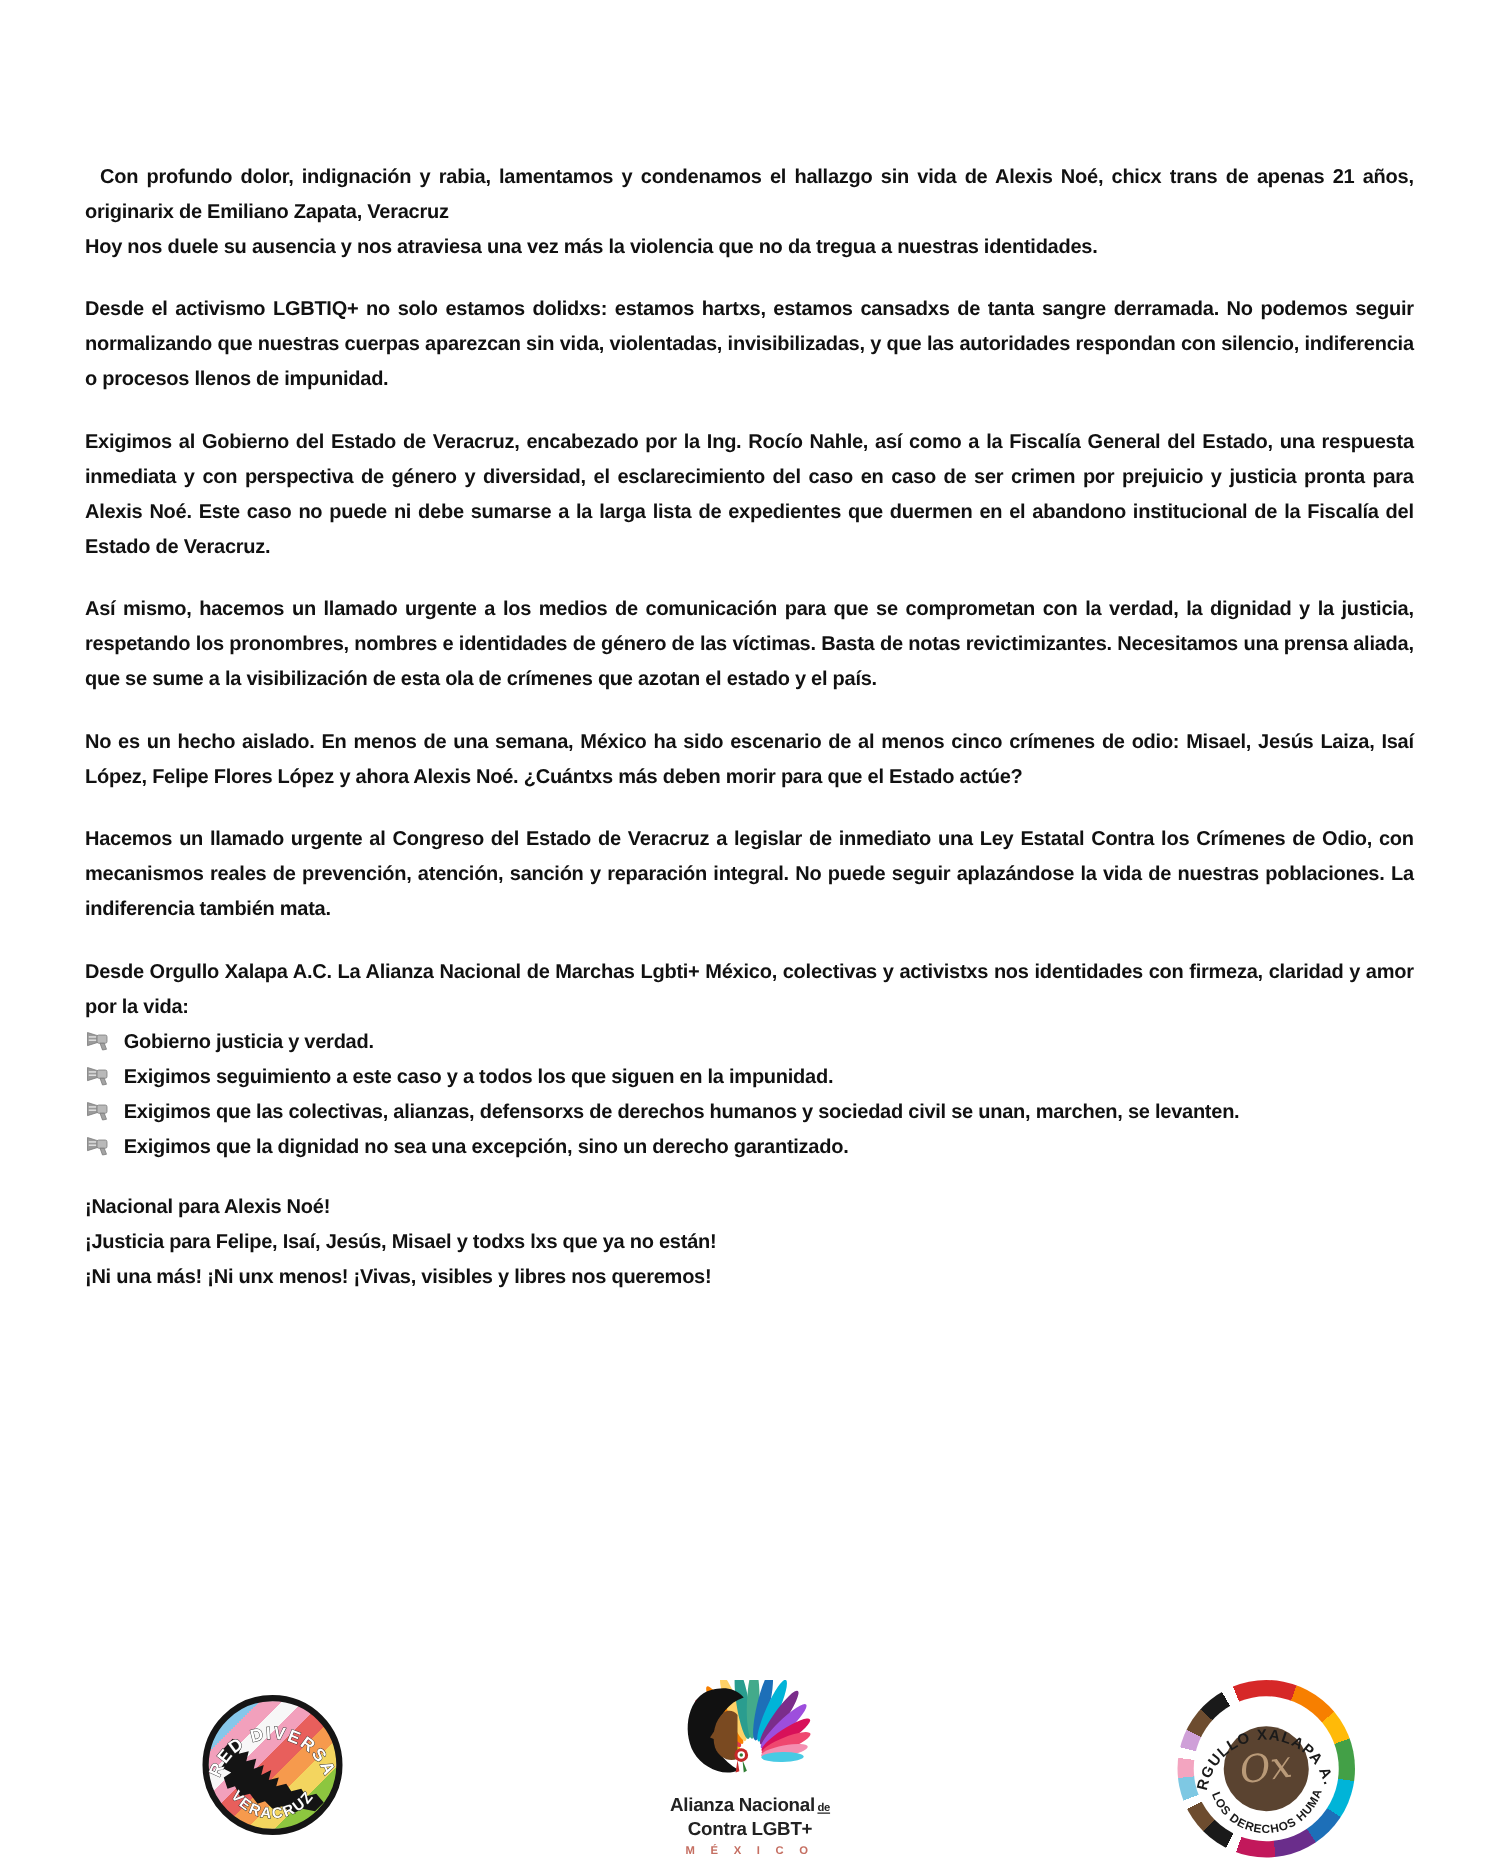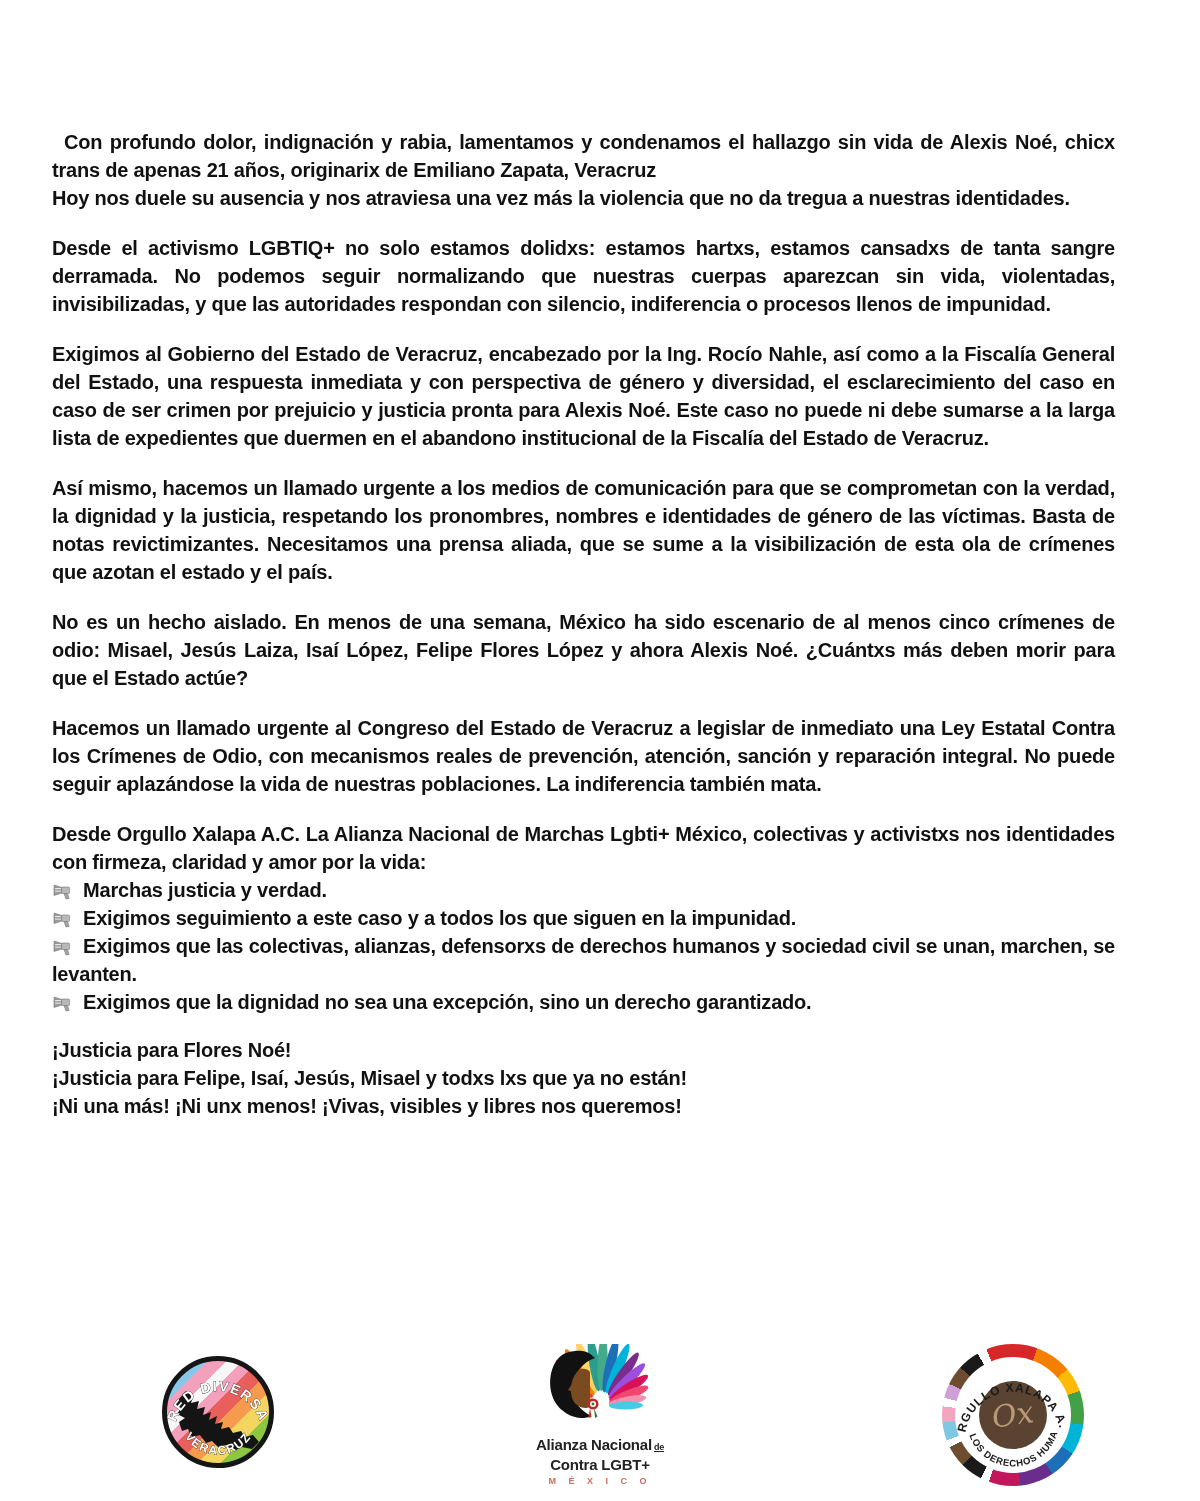--- a/index.html
+++ b/index.html
@@ -1,22 +1,22 @@
 <!DOCTYPE html>
 <html><head>
 <meta charset="utf-8">
 <style>
   html,body{margin:0;padding:0;background:#ffffff;}
   .sheet{
     position:relative;width:1200px;height:1501px;background:#ffffff;overflow:hidden;
     font-family:"Liberation Sans",sans-serif;font-weight:700;color:#111111;
   }
   .content{
-    position:absolute;left:52px;top:128px;width:1063px;
-    font-size:20px;line-height:28px;letter-spacing:-0.2px;
+    position:absolute;left:68px;top:128px;width:1063px;
+    font-size:16px;line-height:28px;letter-spacing:-0.2px;
   }
   .para{margin:0 0 22px 0;text-align:justify;}
   .para.first{text-indent:12px;}
   .para.no-gap{margin-bottom:0;}
   .demand{margin:0;text-align:justify;}
   .demand.last{margin-bottom:0;}
   .closing{margin-top:20px;margin-bottom:0;text-align:left;}
   .mega{display:inline-block;width:25px;height:18px;vertical-align:-3px;margin-right:6px;}
 
   
@@ -81,21 +81,21 @@
     <p class="para">Hacemos un llamado urgente al Congreso del Estado de Veracruz a legislar de inmediato una Ley Estatal Contra los Crímenes de Odio, con mecanismos reales de prevención, atención, sanción y reparación integral. No puede seguir aplazándose la vida de nuestras poblaciones. La indiferencia también mata.</p>
 
     <p class="para no-gap">Desde Orgullo Xalapa A.C. La Alianza Nacional de Marchas Lgbti+ México, colectivas y activistxs nos identidades con firmeza, claridad y amor por la vida:</p>
 
     <p class="demand"><svg class="mega" viewBox="0 0 25 18" xmlns="http://www.w3.org/2000/svg">
           <path d="M2 3 L2 13.5 L10 11 L10 5.5 Z" fill="#9b9b9b" stroke="#777" stroke-width="0.6"></path>
           <rect x="3" y="6" width="6" height="1.1" fill="#e6e6e6"></rect>
           <rect x="3" y="8.6" width="6" height="1.1" fill="#e6e6e6"></rect>
           <rect x="9.6" y="5" width="8" height="6.6" rx="1.4" fill="#b9b9b9" stroke="#777" stroke-width="0.6"></rect>
           <path d="M12 11.6 L14 17 L17.2 16.4 L15.4 11.6 Z" fill="#a3a3a3" stroke="#777" stroke-width="0.6"></path>
-        </svg><span>Marchas justicia y verdad.</span></p>
+        </svg><span>Gobierno justicia y verdad.</span></p>
 
     <p class="demand"><svg class="mega" viewBox="0 0 25 18" xmlns="http://www.w3.org/2000/svg">
           <path d="M2 3 L2 13.5 L10 11 L10 5.5 Z" fill="#9b9b9b" stroke="#777" stroke-width="0.6"></path>
           <rect x="3" y="6" width="6" height="1.1" fill="#e6e6e6"></rect>
           <rect x="3" y="8.6" width="6" height="1.1" fill="#e6e6e6"></rect>
           <rect x="9.6" y="5" width="8" height="6.6" rx="1.4" fill="#b9b9b9" stroke="#777" stroke-width="0.6"></rect>
           <path d="M12 11.6 L14 17 L17.2 16.4 L15.4 11.6 Z" fill="#a3a3a3" stroke="#777" stroke-width="0.6"></path>
         </svg><span>Exigimos seguimiento a este caso y a todos los que siguen en la impunidad.</span></p>
 
     <p class="demand"><svg class="mega" viewBox="0 0 25 18" xmlns="http://www.w3.org/2000/svg">
@@ -107,21 +107,21 @@
         </svg><span>Exigimos que las colectivas, alianzas, defensorxs de derechos humanos y sociedad civil se unan, marchen, se levanten.</span></p>
 
     <p class="demand last"><svg class="mega" viewBox="0 0 25 18" xmlns="http://www.w3.org/2000/svg">
           <path d="M2 3 L2 13.5 L10 11 L10 5.5 Z" fill="#9b9b9b" stroke="#777" stroke-width="0.6"></path>
           <rect x="3" y="6" width="6" height="1.1" fill="#e6e6e6"></rect>
           <rect x="3" y="8.6" width="6" height="1.1" fill="#e6e6e6"></rect>
           <rect x="9.6" y="5" width="8" height="6.6" rx="1.4" fill="#b9b9b9" stroke="#777" stroke-width="0.6"></rect>
           <path d="M12 11.6 L14 17 L17.2 16.4 L15.4 11.6 Z" fill="#a3a3a3" stroke="#777" stroke-width="0.6"></path>
         </svg><span>Exigimos que la dignidad no sea una excepción, sino un derecho garantizado.</span></p>
 
-    <p class="para closing"><span>¡Justicia para Flores Noé!</span><br><span>¡Justicia para Felipe, Isaí, Jesús, Misael y todxs lxs que ya no están!</span><br><span>¡Ni una más! ¡Ni unx menos! ¡Vivas, visibles y libres nos queremos!</span></p>
+    <p class="para closing"><span>¡Nacional para Alexis Noé!</span><br><span>¡Justicia para Felipe, Isaí, Jesús, Misael y todxs lxs que ya no están!</span><br><span>¡Ni una más! ¡Ni unx menos! ¡Vivas, visibles y libres nos queremos!</span></p>
 
   </div>
 
   <div class="logo-left">
     <div class="rd-circle"></div>
     <svg class="rd-svg" viewBox="0 0 112 112" xmlns="http://www.w3.org/2000/svg">
       <defs>
         <path id="rd-top-arc" d="M 14 66 A 44 44 0 0 1 98 66" fill="none"></path>
         <path id="rd-bot-arc" d="M 20 76 A 40 40 0 0 0 92 76" fill="none"></path>
       </defs>

